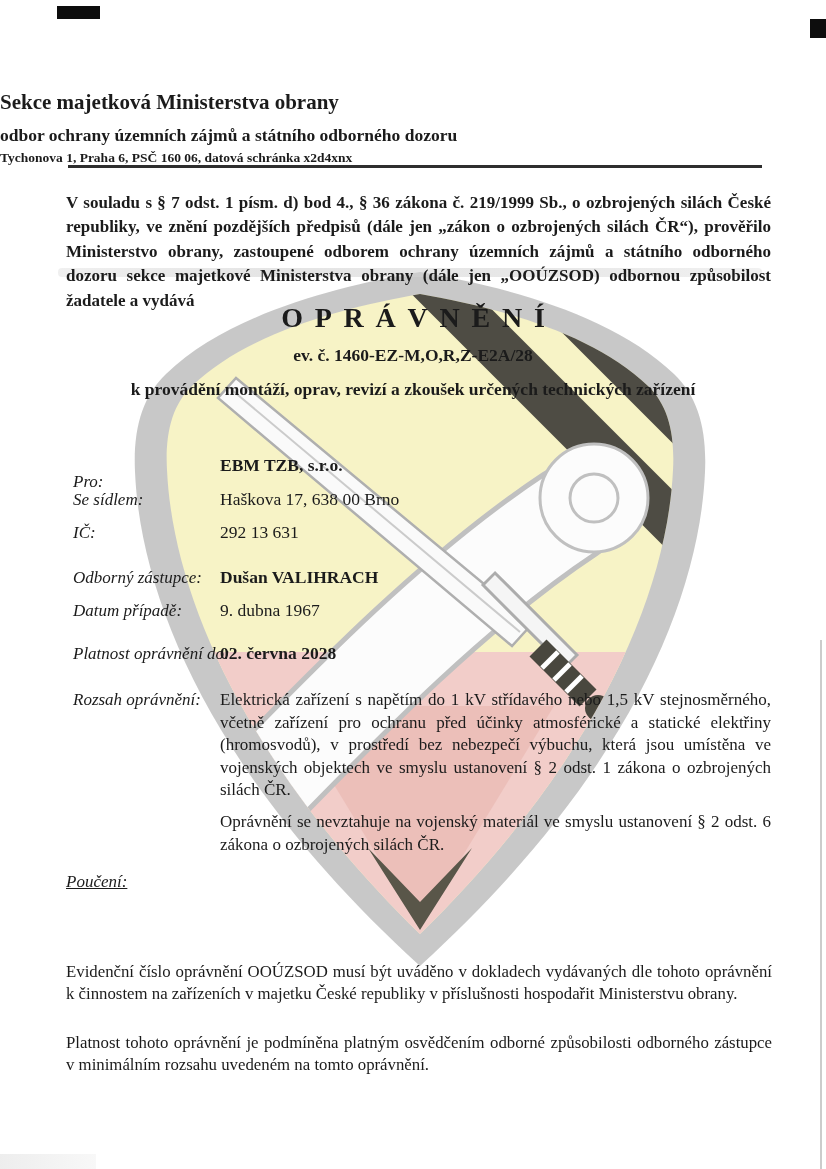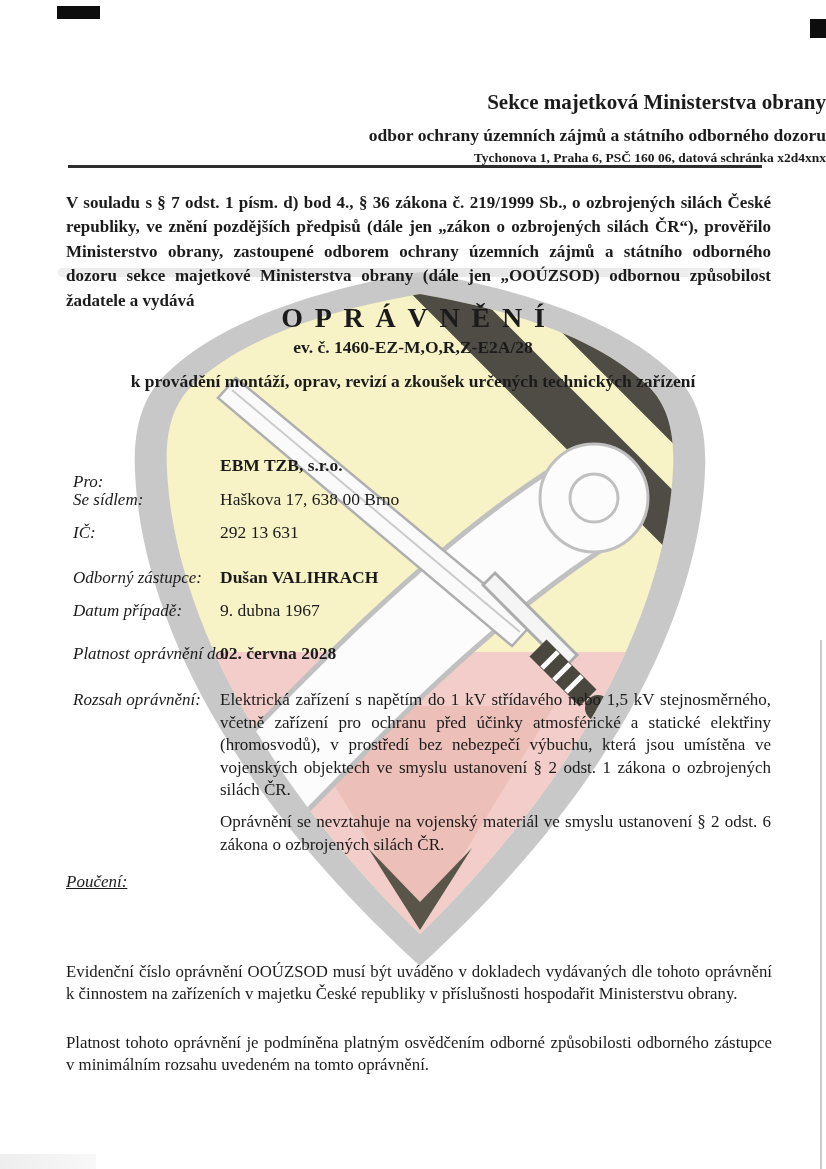--- a/index.html
+++ b/index.html
@@ -10,31 +10,31 @@
   .watermark{position:absolute;left:86px;top:266px;width:668px;height:706px;z-index:0;opacity:.95;}
   .top-streak{position:absolute;left:58px;top:268px;width:704px;height:9px;z-index:1;
               background:linear-gradient(90deg,#e3e3e3, #cfcfcf 30%, #d4d4d4 70%, #e6e6e6);opacity:.55;border-radius:4px;}
   
   .mark-tl{position:absolute;left:57px;top:6px;width:43px;height:13px;background:#0d0d0d;z-index:3;}
   .mark-tr{position:absolute;left:810px;top:19px;width:16px;height:19px;background:#0d0d0d;z-index:3;}
   .edge-line{position:absolute;left:820px;top:640px;width:2px;height:529px;background:#cccccc;z-index:3;}
   .smudge-bl{position:absolute;left:0;top:1154px;width:96px;height:15px;z-index:1;
              background:linear-gradient(90deg,#e9e9e9,#f6f6f6);opacity:.8;}
   
-  .hdr{position:absolute;top:90px;left:0;width:100%;text-align:right;}
+  .hdr{position:absolute;top:90px;left:0;width:100%;text-align:left;}
   .hdr-l1{font-size:21px;font-weight:bold;}
   .hdr-l2{font-size:17.5px;font-weight:bold;margin-top:10px;}
   .hdr-l3{font-size:13.5px;font-weight:bold;margin-top:4px;}
   .rule{position:absolute;top:165px;left:68px;width:694px;border-top:3px solid #2e2e2e;}
   
   .intro{position:absolute;top:191px;left:66px;width:705px;font-size:17px;line-height:24.4px;text-align:justify;font-weight:bold;}
   
   .title-block{position:absolute;top:301px;left:0;width:100%;text-align:center;}
   .t-main{font-size:28px;font-weight:bold;letter-spacing:.42em;text-indent:.42em;line-height:34px;}
-  .t-ev{font-size:17.5px;font-weight:bold;margin-top:2px;}
+  .t-ev{font-size:17.5px;font-weight:bold;margin-top:10px;}
   .t-sub{font-size:17.5px;font-weight:bold;margin-top:13px;}
   
   .lab{position:absolute;left:73px;font-size:17px;font-style:italic;}
   .val{position:absolute;left:220px;font-size:17.5px;}
   .b{font-weight:bold;}
   .blockv{width:551px;line-height:22.6px;text-align:justify;font-size:17px;}
   
   .pouceni-h{position:absolute;left:66px;top:872px;font-size:17px;font-style:italic;text-decoration:underline;}
   .para{position:absolute;left:66px;width:706px;font-size:16.8px;line-height:22.4px;text-align:justify;}
 </style>

